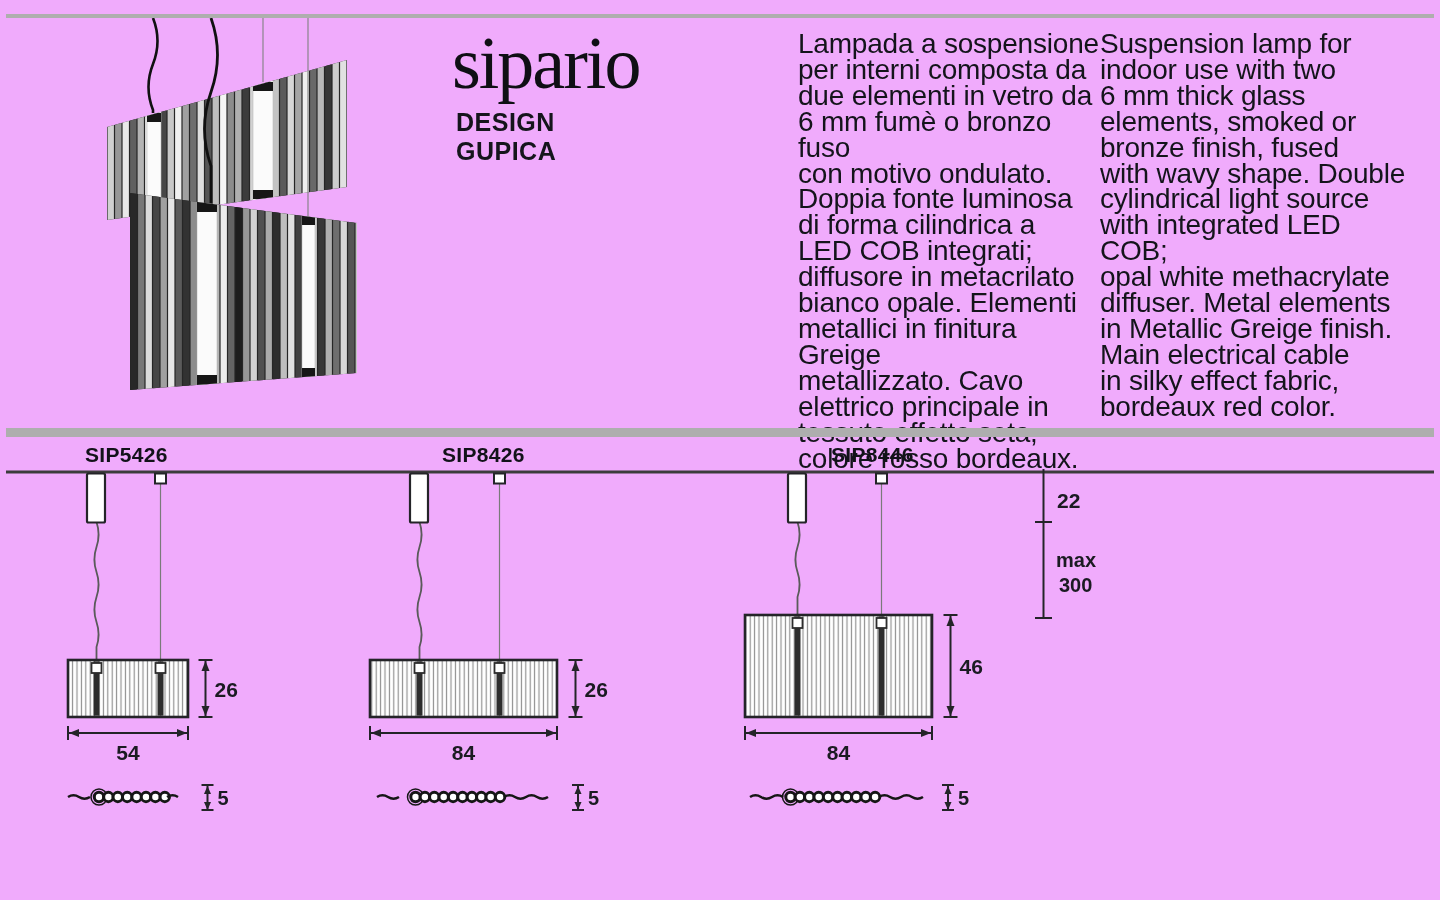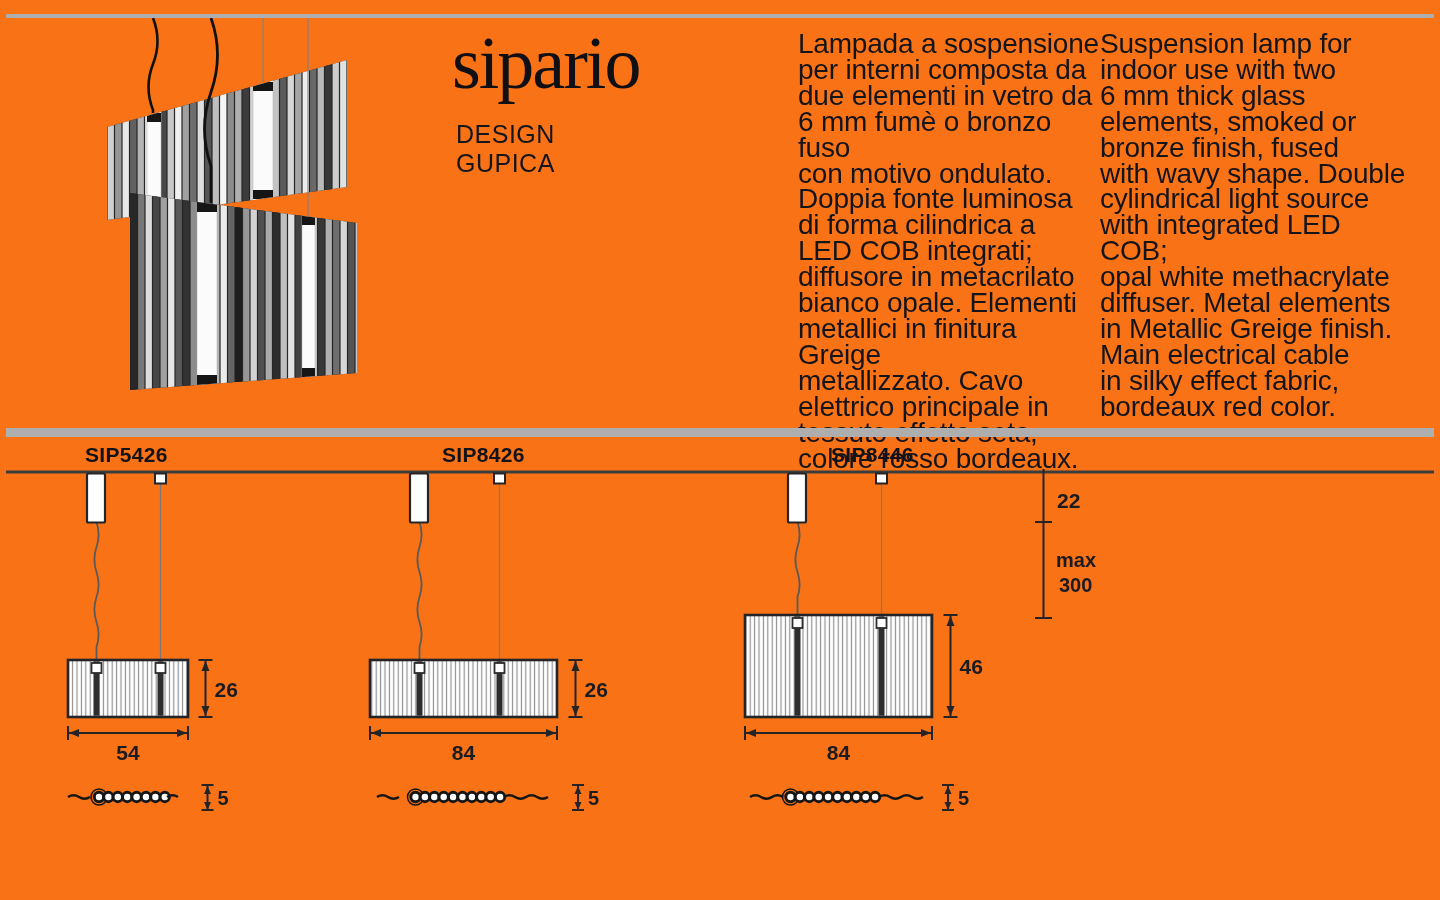--- a/index.html
+++ b/index.html
@@ -1,24 +1,24 @@
 <!DOCTYPE html>
 <html><head>
 <meta charset="utf-8">
 <style>
   html,body{margin:0;padding:0;background:#ffffff;}
-  .page{position:relative;width:1440px;height:900px;background:#f97316;overflow:hidden;
+  .page{position:relative;width:1440px;height:900px;background:#f0abfc;overflow:hidden;
         font-family:"Liberation Sans",sans-serif;color:#15151c;}
   .rule{position:absolute;left:6px;right:6px;background:#aeaeae;}
   .rule.top{top:14px;height:4px;}
   .rule.mid{top:428px;height:9px;}
   .title{position:absolute;left:452px;top:26px;font-family:"Liberation Serif",serif;
          font-size:74px;font-weight:400;letter-spacing:-2px;line-height:1;color:#0f0f14;}
-  .credit{position:absolute;left:456px;top:120px;font-size:25px;line-height:29px;
-          font-weight:400;letter-spacing:.5px;white-space:pre-line;color:#15151c;}
+  .credit{position:absolute;left:456px;top:108px;font-size:25px;line-height:29px;
+          font-weight:700;letter-spacing:.5px;white-space:pre-line;color:#15151c;}
   .col{position:absolute;top:31px;width:305px;font-size:28px;line-height:25.9px;
        letter-spacing:-.2px;white-space:pre-line;color:#14141b;}
   .col.it{left:798px;}
   .col.en{left:1100px;width:315px;}
   .model-label{position:absolute;top:443px;font-size:21px;font-weight:bold;
                letter-spacing:.3px;color:#121219;text-align:right;}
   svg{position:absolute;}
   svg text{font-family:"Liberation Sans",sans-serif;fill:#1b1b22;}
 </style>
 </head>

